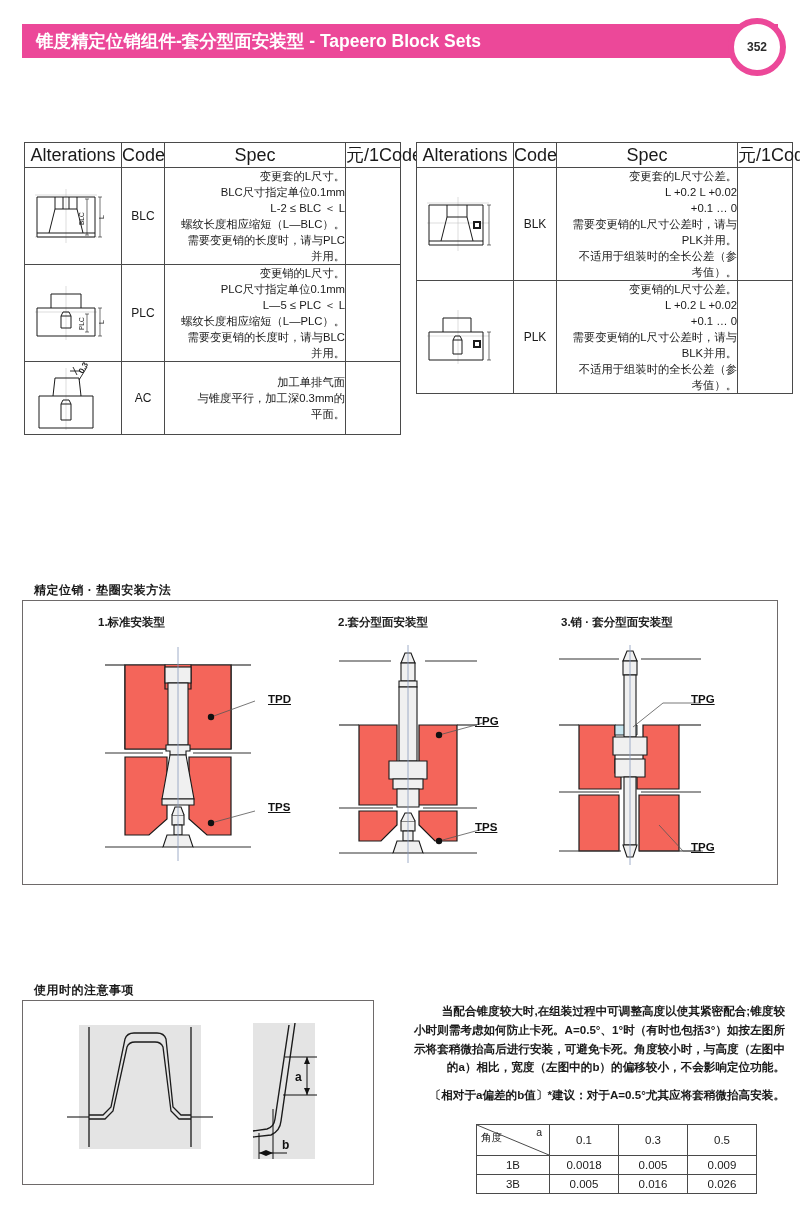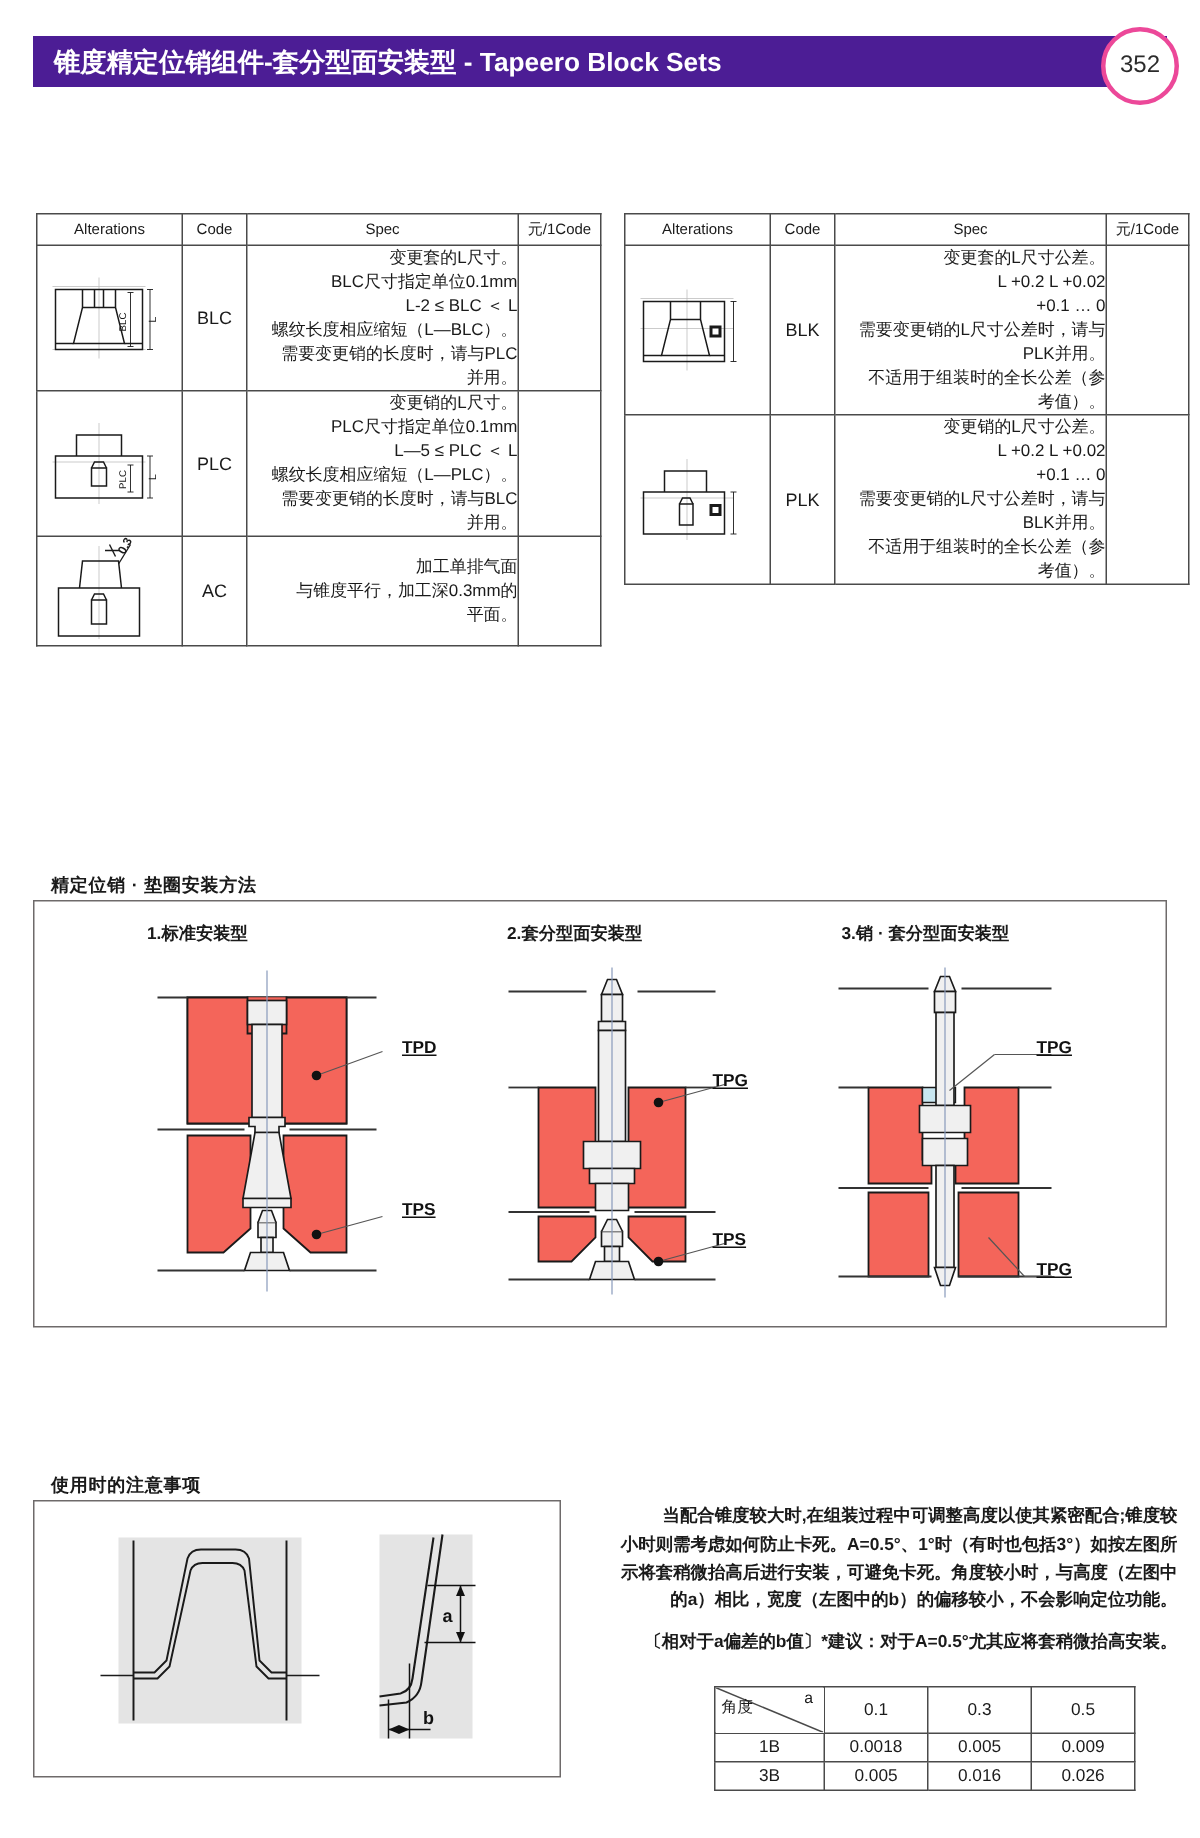--- a/index.html
+++ b/index.html
@@ -16,68 +16,68 @@
     overflow: hidden;
   }
 
   
   .header-bar {
     position: absolute;
     left: 22px;
     top: 24px;
     width: 756px;
     height: 34px;
-    background: #4c1d95;
+    background: #ec4899;
     display: flex;
     align-items: center;
   }
   .header-title {
     color: #ffffff;
     font-size: 17.5px;
     font-weight: bold;
     letter-spacing: 0px;
     margin-left: 14px;
     white-space: nowrap;
   }
   .page-badge {
     position: absolute;
     right: -8px;
     top: -6px;
     width: 46px;
     height: 46px;
     border-radius: 50%;
     background: #ffffff;
-    border: 3px solid #ec4899;
+    border: 6px solid #ec4899;
     display: flex;
     align-items: center;
     justify-content: center;
-    font-size: 16px;
+    font-size: 12px;
     color: #2b2b2b;
-    font-weight: normal;
+    font-weight: bold;
   }
 
   
   .spec-table {
     position: absolute;
     border-collapse: collapse;
     font-size: 11px;
     table-layout: fixed;
   }
   .spec-table.left  { left: 24px;  top: 142px; width: 372px; }
   .spec-table.right { left: 416px; top: 142px; width: 372px; }
 
   .spec-table td, .spec-table th {
     border: 1px solid #4a4a4a;
     padding: 0;
     vertical-align: middle;
   }
   .spec-table thead th {
     height: 20px;
     font-weight: normal;
-    font-size: 10px;
+    font-size: 18px;
     text-align: center;
     background: #ffffff;
   }
   .col-alt  { width: 96px; }
   .col-code { width: 42px; }
   .col-spec { width: 180px; }
   .col-yen  { width: 54px; }
 
   .cell-fig {
     text-align: center;

